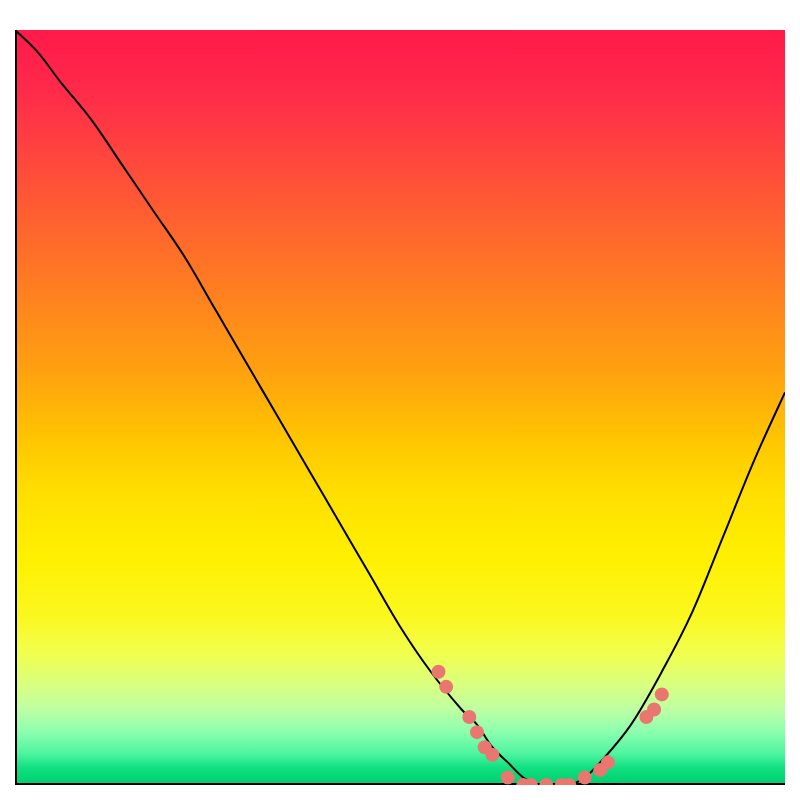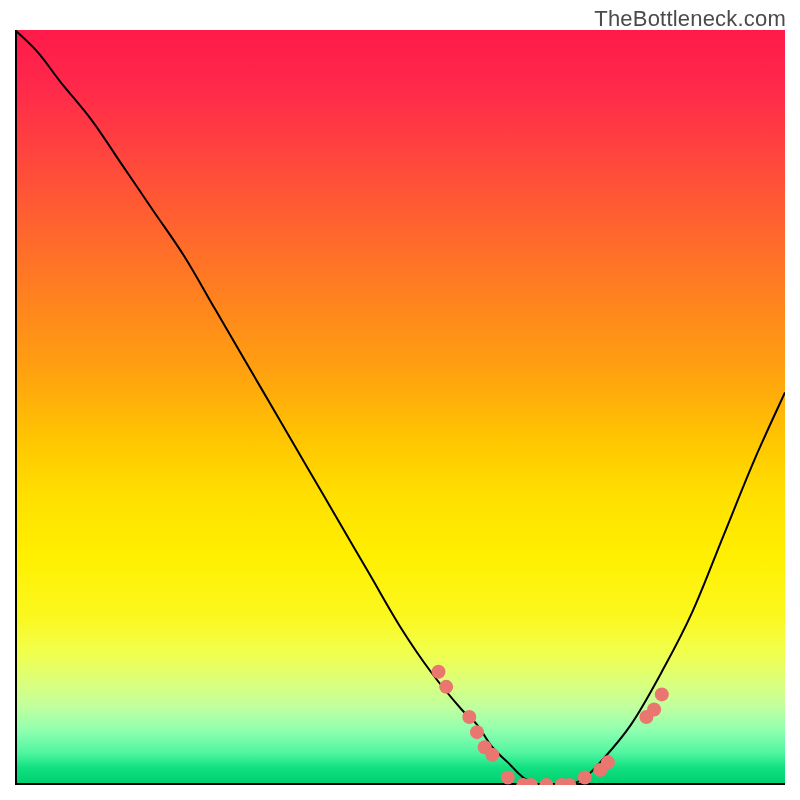--- a/index.html
+++ b/index.html
@@ -52,21 +52,20 @@
     top: 30px;
     width: 770px;
     height: 755px;
     pointer-events: none;
   }
 </style>
 </head>
 <body>
 
 <div class="chart-container">
-  <div class="watermark">TheBottleneck.com</div>
   <div class="plot-area"></div>
   <svg class="overlay" viewBox="0 0 770 755" preserveAspectRatio="none">
     <g id="curve-group">
         <path d="M 0 0 C 4.1579999999999995 4.0769999999999955, 14.783999999999999 13.136999999999993, 23.099999999999998 22.649999999999977 C 31.415999999999997 32.16299999999996, 36.498 40.6189999999999, 46.199999999999996 52.84999999999991 C 55.901999999999994 65.08099999999992, 65.91199999999999 75.651, 77 90.60000000000002 C 88.08800000000001 105.54900000000005, 96.71200000000002 119.59200000000008, 107.80000000000001 135.9000000000001 C 118.888 152.20800000000008, 127.512 164.89200000000005, 138.6 181.20000000000005 C 149.688 197.50800000000004, 158.312 208.833, 169.4 226.5 C 180.488 244.167, 189.11200000000002 260.324, 200.20000000000002 279.35 C 211.288 298.37600000000003, 219.912 313.1739999999999, 231 332.19999999999993 C 242.088 351.22599999999994, 250.71200000000002 366.024, 261.8 385.05 C 272.88800000000003 404.076, 281.51200000000006 418.874, 292.6 437.90000000000003 C 303.688 456.92600000000004, 312.312 471.72400000000005, 323.4 490.75 C 334.48799999999994 509.77599999999995, 343.11199999999997 524.574, 354.2 543.5999999999999 C 365.288 562.6259999999999, 373.912 578.783, 385 596.45 C 396.088 614.1170000000001, 404.712 626.801, 415.8 641.75 C 426.88800000000003 656.699, 438.284 669.987, 446.59999999999997 679.5 C 454.91599999999994 689.013, 456.456 687.8050000000001, 462 694.6 C 467.544 701.395, 471.856 710.455, 477.4 717.25 C 482.94399999999996 724.045, 487.256 726.914, 492.8 732.35 C 498.34400000000005 737.7860000000001, 502.65600000000006 743.373, 508.20000000000005 747.45 C 513.744 751.527, 518.056 753.641, 523.6 755 C 529.144 756.359, 533.456 755, 539 755 C 544.544 755, 548.856 756.359, 554.4 755 C 559.944 753.641, 564.256 751.527, 569.8 747.45 C 575.3439999999999 743.373, 576.884 741.863, 585.2 732.35 C 593.5160000000001 722.837, 604.912 710.908, 616 694.6 C 627.088 678.292, 635.712 662.135, 646.8 641.75 C 657.8879999999999 621.365, 666.5120000000001 605.812, 677.6 581.35 C 688.688 556.888, 697.312 533.03, 708.4 505.85 C 719.4879999999999 478.67, 728.112 456.17100000000005, 739.1999999999999 430.35 C 750.2879999999999 404.529, 764.456 374.631, 770 362.4" fill="none" stroke="#000000" stroke-width="2"></path>
       </g>
     <g id="dots-group">
         <circle cx="423.50000000000006" cy="641.75" r="7" fill="#e9776f" stroke="#c85a52" stroke-width="0"></circle>
         <circle cx="431.20000000000005" cy="656.85" r="7" fill="#e9776f" stroke="#c85a52" stroke-width="0"></circle>
         <circle cx="454.29999999999995" cy="687.05" r="7" fill="#e9776f" stroke="#c85a52" stroke-width="0"></circle>
         <circle cx="462" cy="702.15" r="7" fill="#e9776f" stroke="#c85a52" stroke-width="0"></circle>

